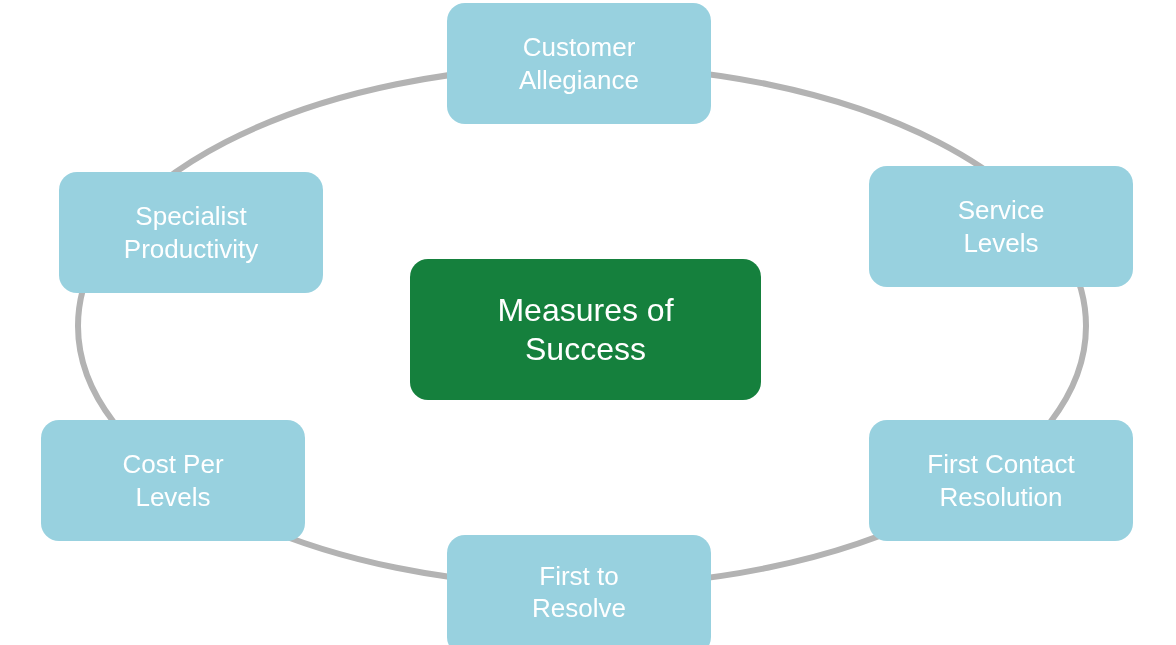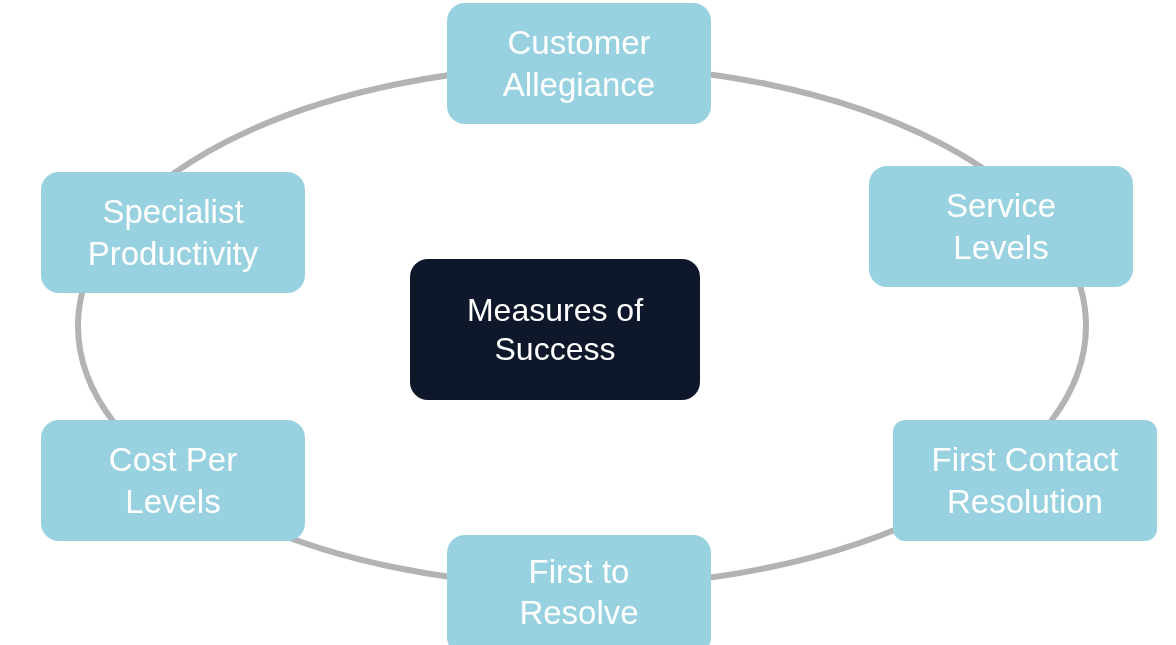--- a/index.html
+++ b/index.html
@@ -30,37 +30,37 @@
       justify-content: center;
       text-align: center;
       color: #ffffff;
       white-space: pre-line;
       line-height: 1.25;
     }
     .outer {
       background: #98d1df;
       width: 264px;
       height: 121px;
-      font-size: 33px;
+      font-size: 26px;
     }
     .center {
-      background: #0f172a;
-      width: 290px;
+      background: #15803d;
+      width: 351px;
       height: 141px;
       left: 410px;
       top: 259px;
       font-size: 32px;
       line-height: 1.2;
     }
     #n-top    { left: 447px; top: 3px; }
     #n-tr     { left: 869px; top: 166px; text-align: center; }
-    #n-br     { left: 893px; top: 420px; border-radius: 12px; }
+    #n-br     { left: 869px; top: 420px; }
     #n-bottom { left: 447px; top: 535px; height: 120px; }
     #n-bl     { left: 41px;  top: 420px; }
-    #n-tl     { left: 41px;  top: 172px; }
+    #n-tl     { left: 59px;  top: 172px; }
     #n-bottom span { margin-top: -6px; }
   </style>
 </head>
 <body>
 
 <svg id="ring" viewBox="0 0 1176 645">
   <ellipse cx="582" cy="326" rx="504" ry="260" fill="none" stroke="#b3b3b3" stroke-width="6"></ellipse>
 </svg>
 
 <div id="n-top" class="node outer">

